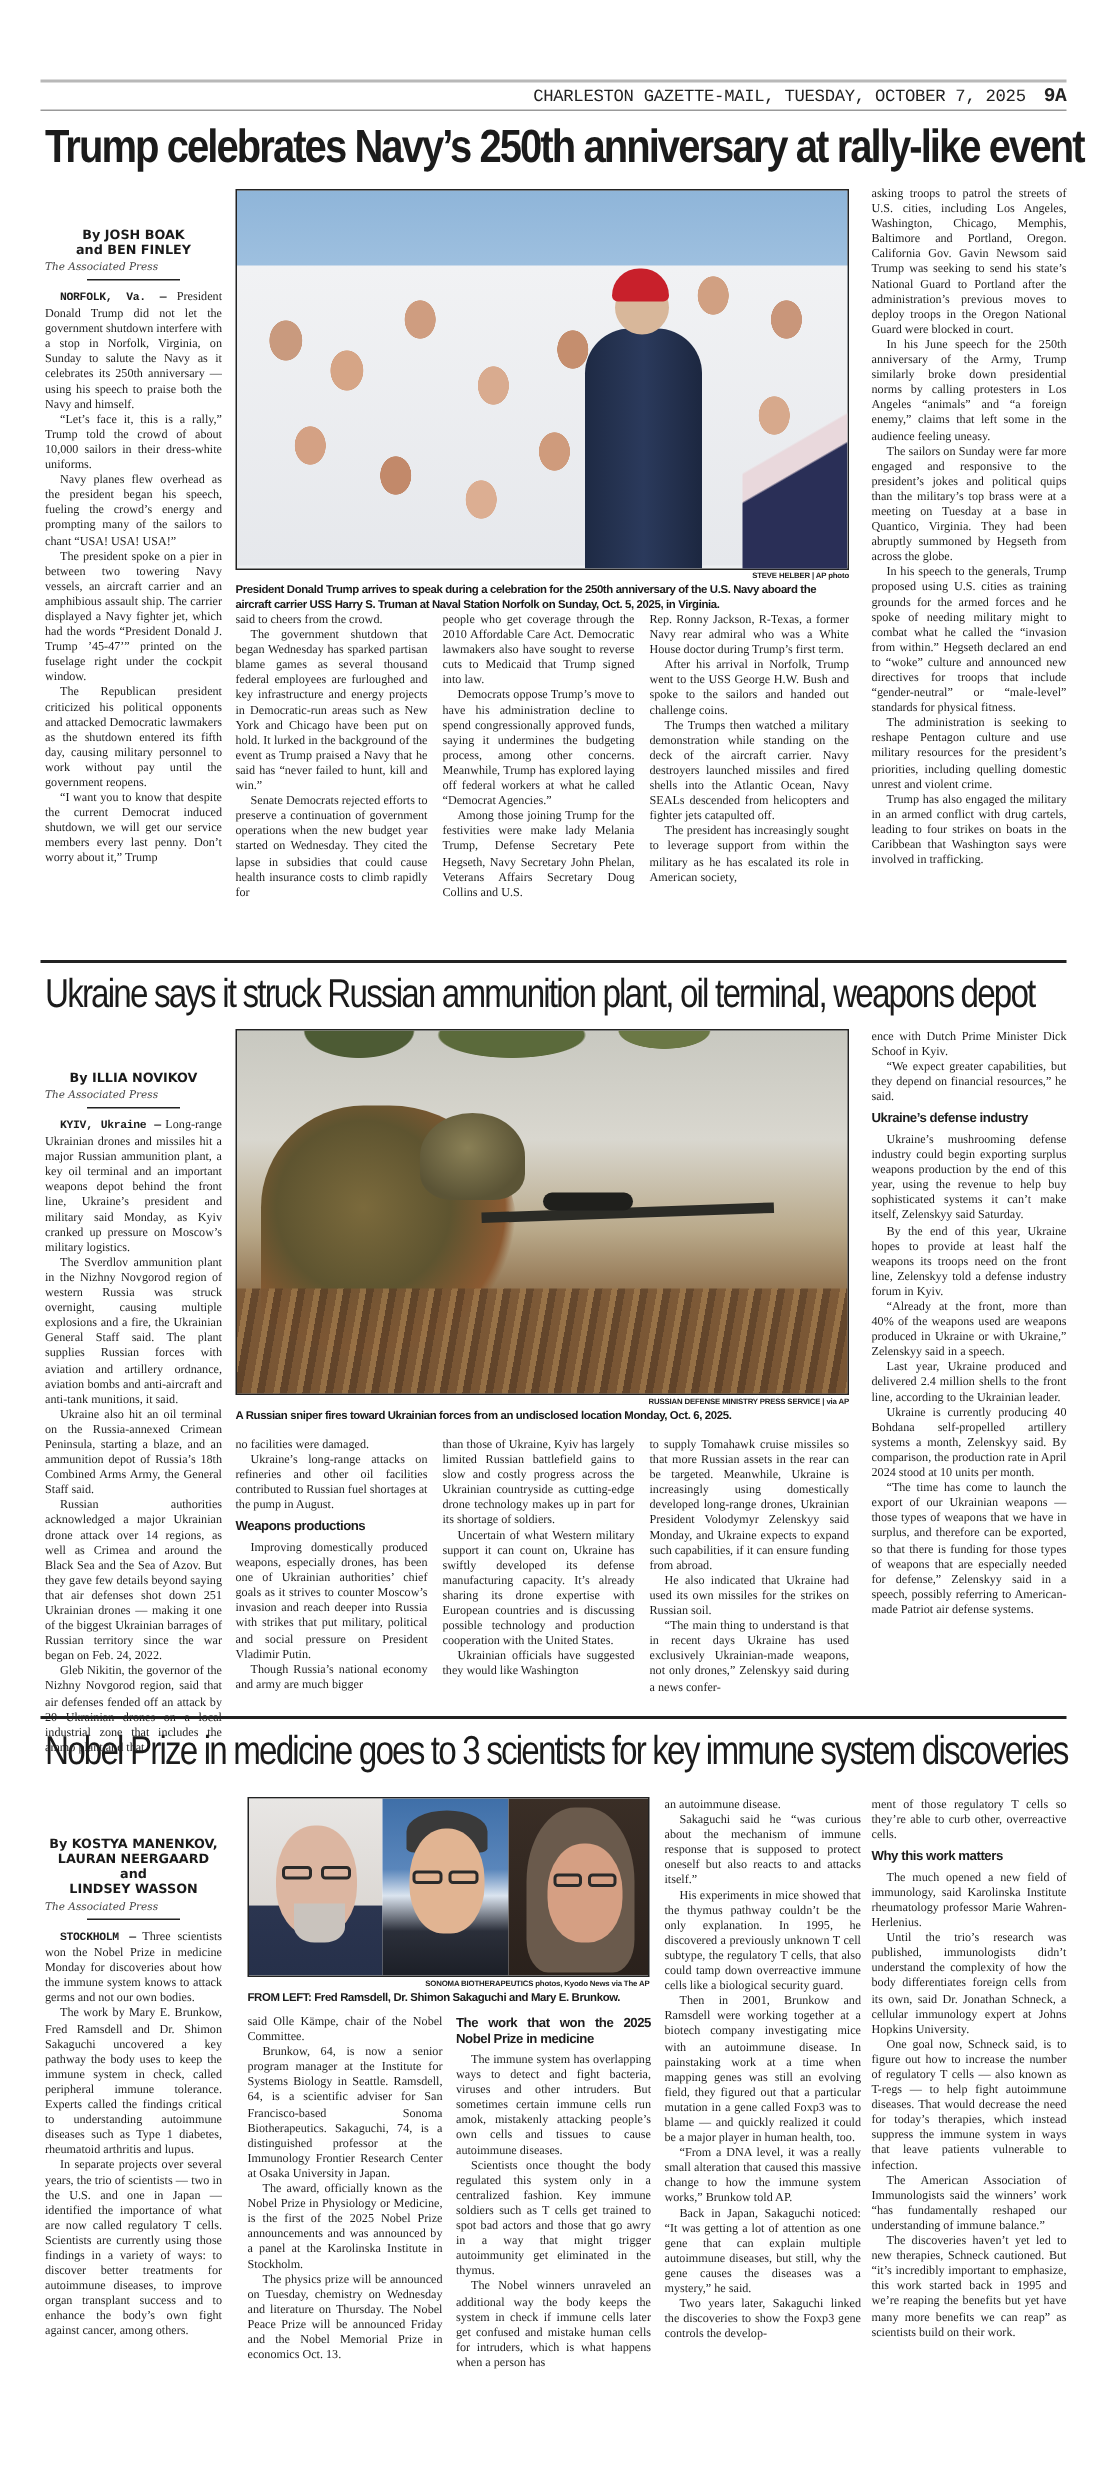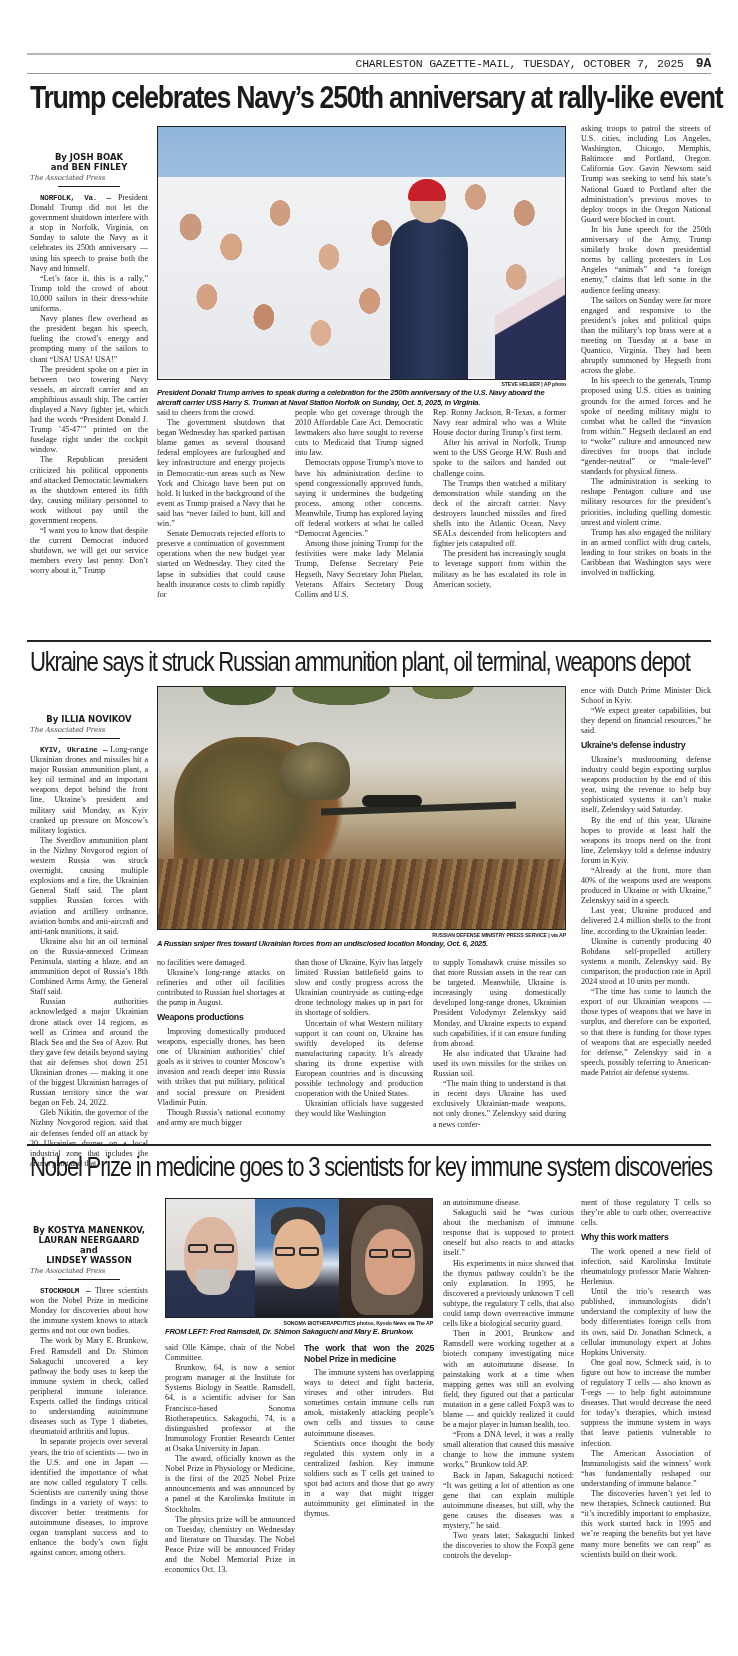--- a/index.html
+++ b/index.html
@@ -18,21 +18,21 @@
   .hed2 { left: 30px; top: 400px; font-size: 27px; transform: scaleX(0.82); font-weight: normal; }
   .hed3 { left: 30px; top: 1152px; font-size: 27px; transform: scaleX(0.82); font-weight: normal; }
   .byline { text-align: center; font-family: "DejaVu Sans", sans-serif; font-weight: bold; font-size: 8.5px; line-height: 10px; margin-top: 28px; }
   .agency { text-align: left; font-style: italic; font-size: 7px; color: #444; margin-top: 2px; }
   .byrule { width: 62px; height: 1px; background: #222; margin: 4px auto 6px; }
   .col { font-family: "Liberation Serif", serif; font-size: 8.1px; line-height: 10.1px; text-align: justify; color: #1d1d1d; }
   .col p { text-indent: 10px; }
   .col p.noind { text-indent: 0; }
   .dateline { font-family: Liberation Mono, monospace; font-weight: bold; font-size: 7.6px; letter-spacing: -0.2px; }
   .subhed { font-family: "Liberation Sans", sans-serif; font-weight: bold; font-size: 8.8px; letter-spacing: -0.3px; margin: 4px 0 4px; text-indent: 0 !important; line-height: 10.5px; }
-  .cutline { font-family: "Liberation Sans", sans-serif; font-weight: bold; font-size: 7.6px; line-height: 9.6px; letter-spacing: -0.25px; color: #1a1a1a; font-style: italic; }
+  .cutline { font-family: "Liberation Sans", sans-serif; font-weight: bold; font-size: 7.6px; line-height: 9.6px; letter-spacing: -0.25px; color: #1a1a1a; }
   .credit { font-family: "Liberation Sans", sans-serif; font-weight: bold; font-size: 5.2px; text-align: right; letter-spacing: -0.1px; color: #222; }
   .sect-rule { height: 1.5px; background: #222; }
   .photo { border: 1px solid #222; overflow: hidden; }
   
   .navy-photo { background: linear-gradient(180deg, #8fb5d9 0%, #a9c8e4 35%, #dfe6ee 60%, #eef0f2 100%); }
   .crowd { position: absolute; left: 0; top: 50px; width: 100%; height: 200px;
            background:
              radial-gradient(ellipse 18px 22px at 8% 25%, #c99a7e 60%, transparent 62%),
              radial-gradient(ellipse 18px 22px at 18% 35%, #d6a586 60%, transparent 62%),
              radial-gradient(ellipse 17px 21px at 30% 18%, #cf9d80 60%, transparent 62%),
@@ -239,31 +239,32 @@
 <div class="abs col" style="left:165px; top:1343px; width:130px;">
   <p class="noind">said Olle Kämpe, chair of the Nobel Committee.</p>
   <p>Brunkow, 64, is now a senior program manager at the Institute for Systems Biology in Seattle. Ramsdell, 64, is a scientific adviser for San Francisco-based Sonoma Biotherapeutics. Sakaguchi, 74, is a distinguished professor at the Immunology Frontier Research Center at Osaka University in Japan.</p>
   <p>The award, officially known as the Nobel Prize in Physiology or Medicine, is the first of the 2025 Nobel Prize announcements and was announced by a panel at the Karolinska Institute in Stockholm.</p>
   <p>The physics prize will be announced on Tuesday, chemistry on Wednesday and literature on Thursday. The Nobel Peace Prize will be announced Friday and the Nobel Memorial Prize in economics Oct. 13.</p>
 </div>
 <div class="abs col" style="left:304px; top:1343px; width:130px;">
   <p class="subhed" style="margin-top:0;">The work that won the 2025 Nobel Prize in medicine</p>
   <p>The immune system has overlapping ways to detect and fight bacteria, viruses and other intruders. But sometimes certain immune cells run amok, mistakenly attacking people’s own cells and tissues to cause autoimmune diseases.</p>
   <p>Scientists once thought the body regulated this system only in a centralized fashion. Key immune soldiers such as T cells get trained to spot bad actors and those that go awry in a way that might trigger autoimmunity get eliminated in the thymus.</p>
+  <p>The Nobel winners unraveled an additional way the body keeps the system in check if immune cells later get confused and mistake human cells for intruders, which is what happens when a person has</p>
 </div>
 <div class="abs col" style="left:443px; top:1198px; width:131px;">
   <p class="noind">an autoimmune disease.</p>
   <p>Sakaguchi said he “was curious about the mechanism of immune response that is supposed to protect oneself but also reacts to and attacks itself.”</p>
   <p>His experiments in mice showed that the thymus pathway couldn’t be the only explanation. In 1995, he discovered a previously unknown T cell subtype, the regulatory T cells, that also could tamp down overreactive immune cells like a biological security guard.</p>
   <p>Then in 2001, Brunkow and Ramsdell were working together at a biotech company investigating mice with an autoimmune disease. In painstaking work at a time when mapping genes was still an evolving field, they figured out that a particular mutation in a gene called Foxp3 was to blame — and quickly realized it could be a major player in human health, too.</p>
   <p>“From a DNA level, it was a really small alteration that caused this massive change to how the immune system works,” Brunkow told AP.</p>
   <p>Back in Japan, Sakaguchi noticed: “It was getting a lot of attention as one gene that can explain multiple autoimmune diseases, but still, why the gene causes the diseases was a mystery,” he said.</p>
   <p>Two years later, Sakaguchi linked the discoveries to show the Foxp3 gene controls the develop-</p>
 </div>
 <div class="abs col" style="left:581px; top:1198px; width:130px;">
   <p class="noind">ment of those regulatory T cells so they’re able to curb other, overreactive cells.</p>
   <p class="subhed">Why this work matters</p>
-  <p>The work opened a new field of infection, said Karolinska Institute rheumatology professor Marie Wahren-Herlenius.</p>
+  <p>The much opened a new field of immunology, said Karolinska Institute rheumatology professor Marie Wahren-Herlenius.</p>
   <p>Until the trio’s research was published, immunologists didn’t understand the complexity of how the body differentiates foreign cells from its own, said Dr. Jonathan Schneck, a cellular immunology expert at Johns Hopkins University.</p>
   <p>One goal now, Schneck said, is to figure out how to increase the number of regulatory T cells — also known as T-regs — to help fight autoimmune diseases. That would decrease the need for today’s therapies, which instead suppress the immune system in ways that leave patients vulnerable to infection.</p>
   <p>The American Association of Immunologists said the winners’ work “has fundamentally reshaped our understanding of immune balance.”</p>
   <p>The discoveries haven’t yet led to new therapies, Schneck cautioned. But “it’s incredibly important to emphasize, this work started back in 1995 and we’re reaping the benefits but yet have many more benefits we can reap” as scientists build on their work.</p>
 </div>
 
 </body></html>

